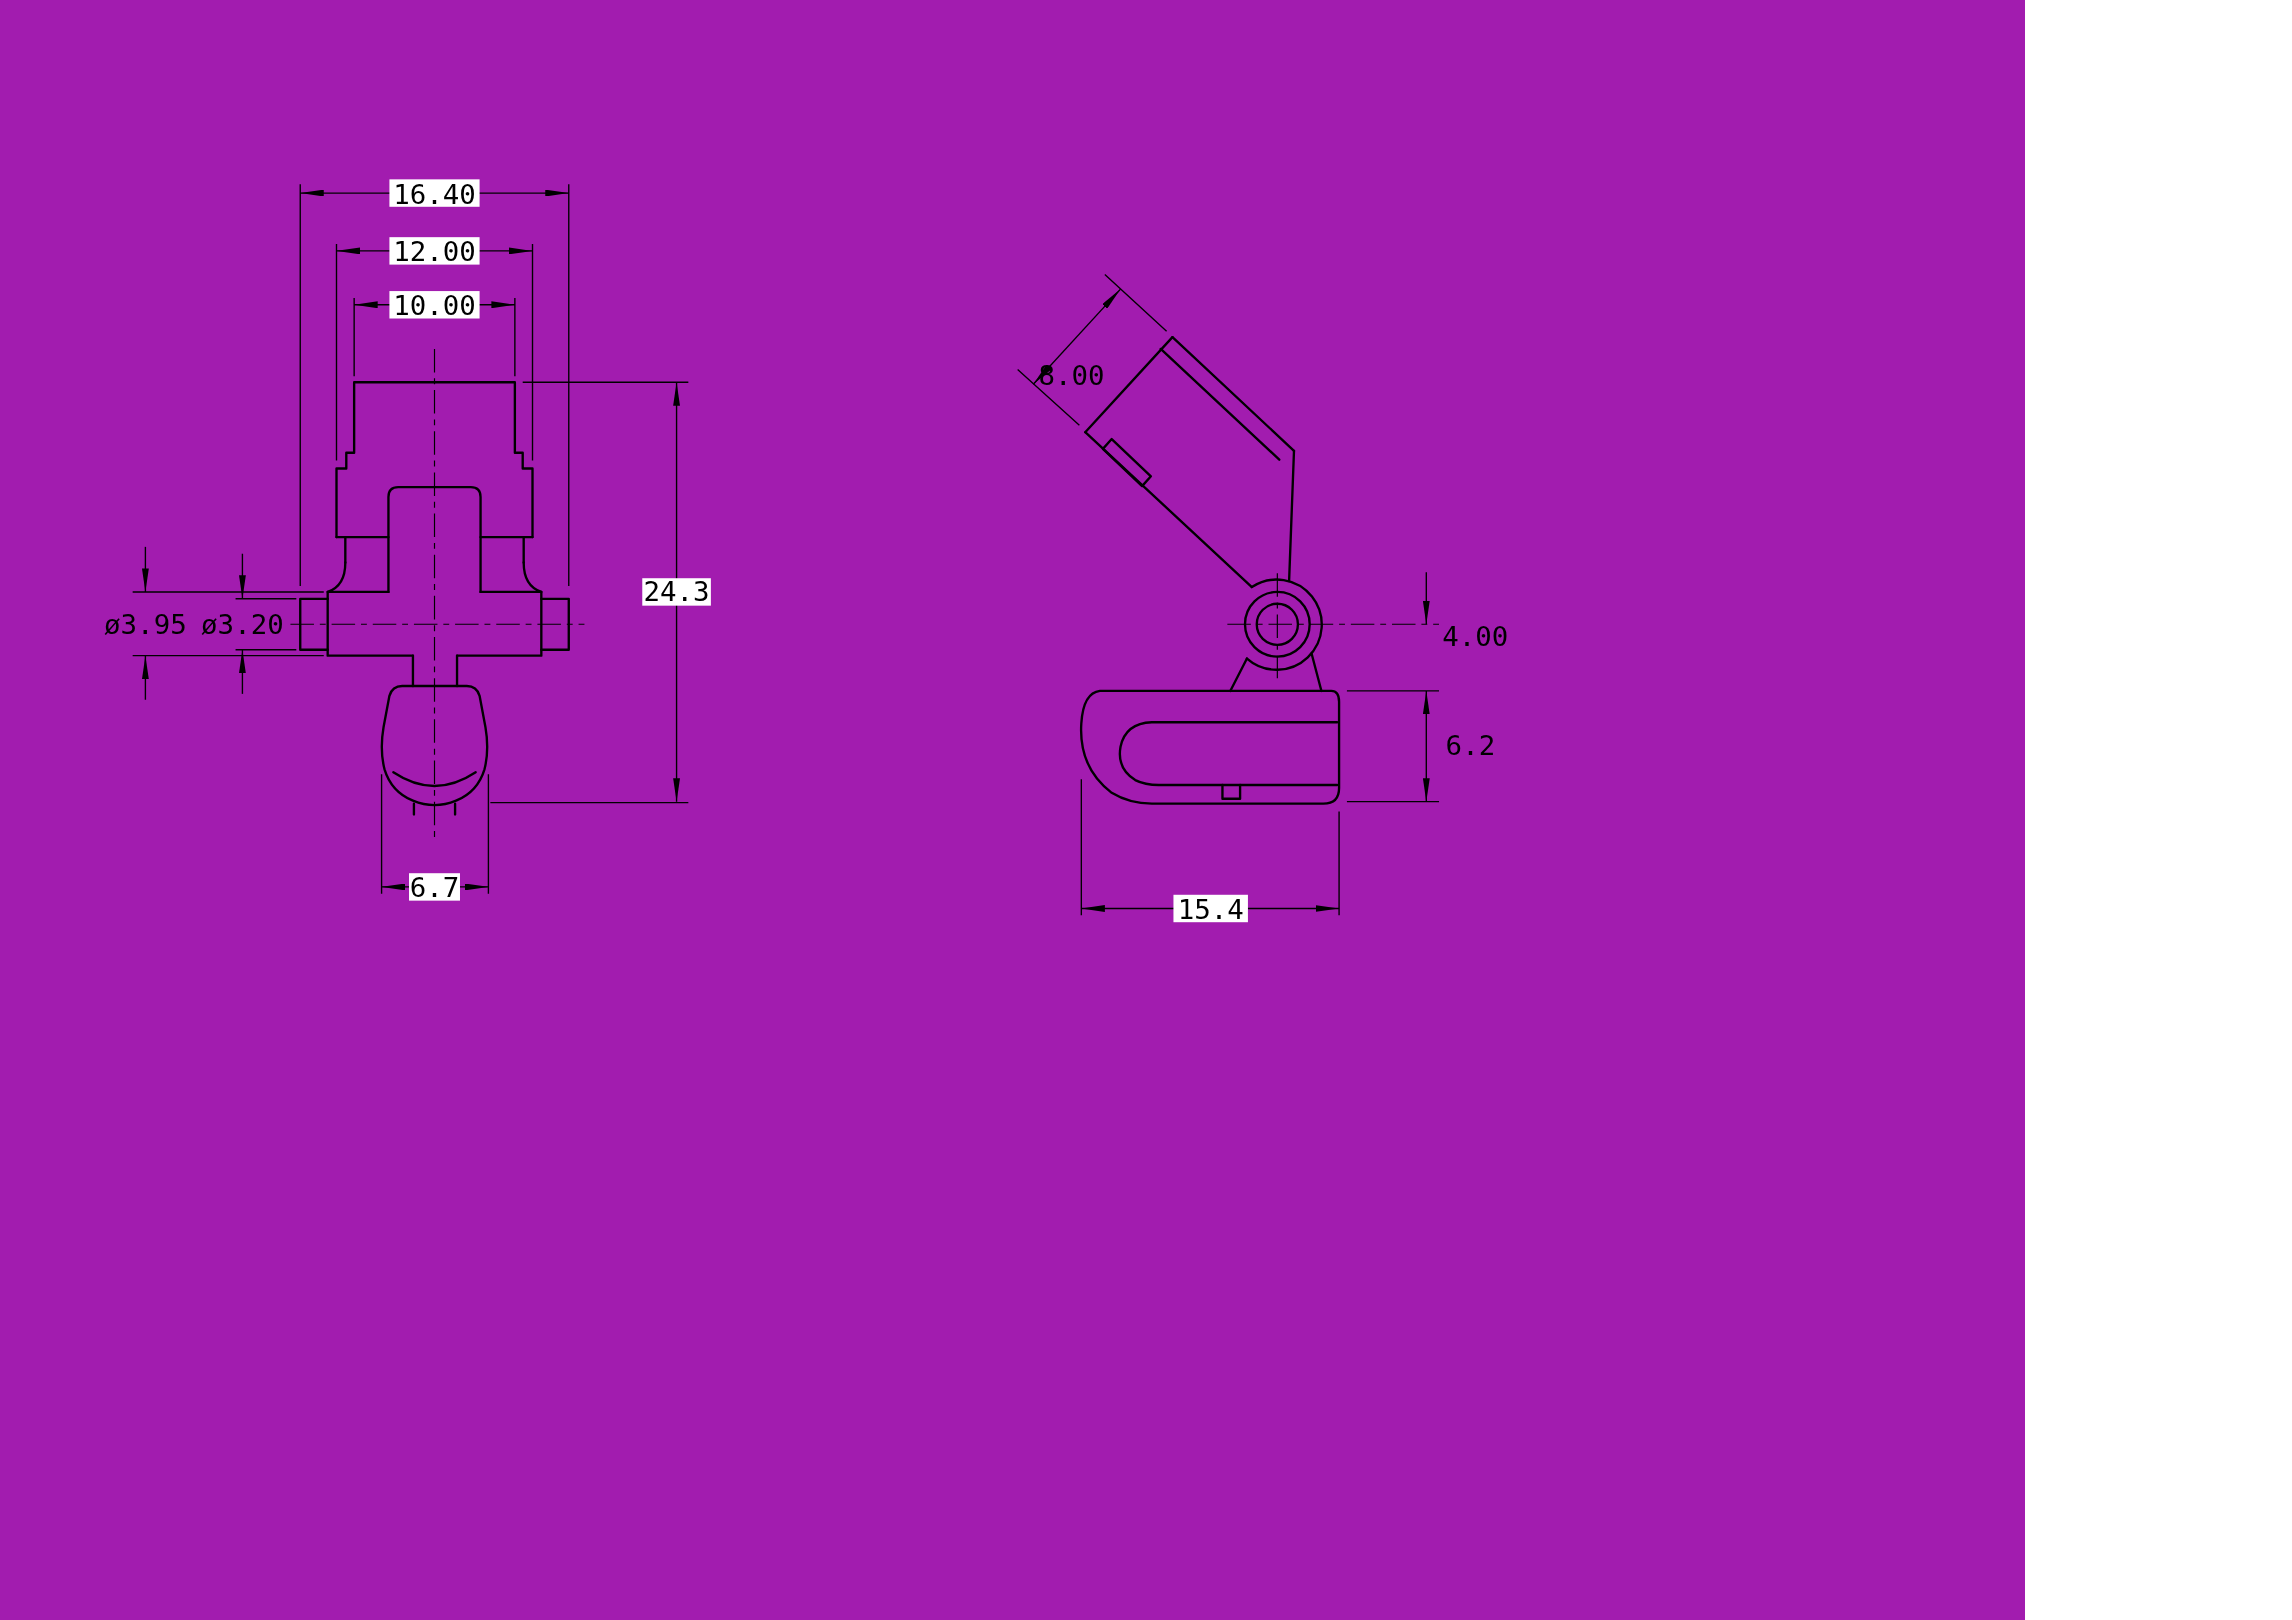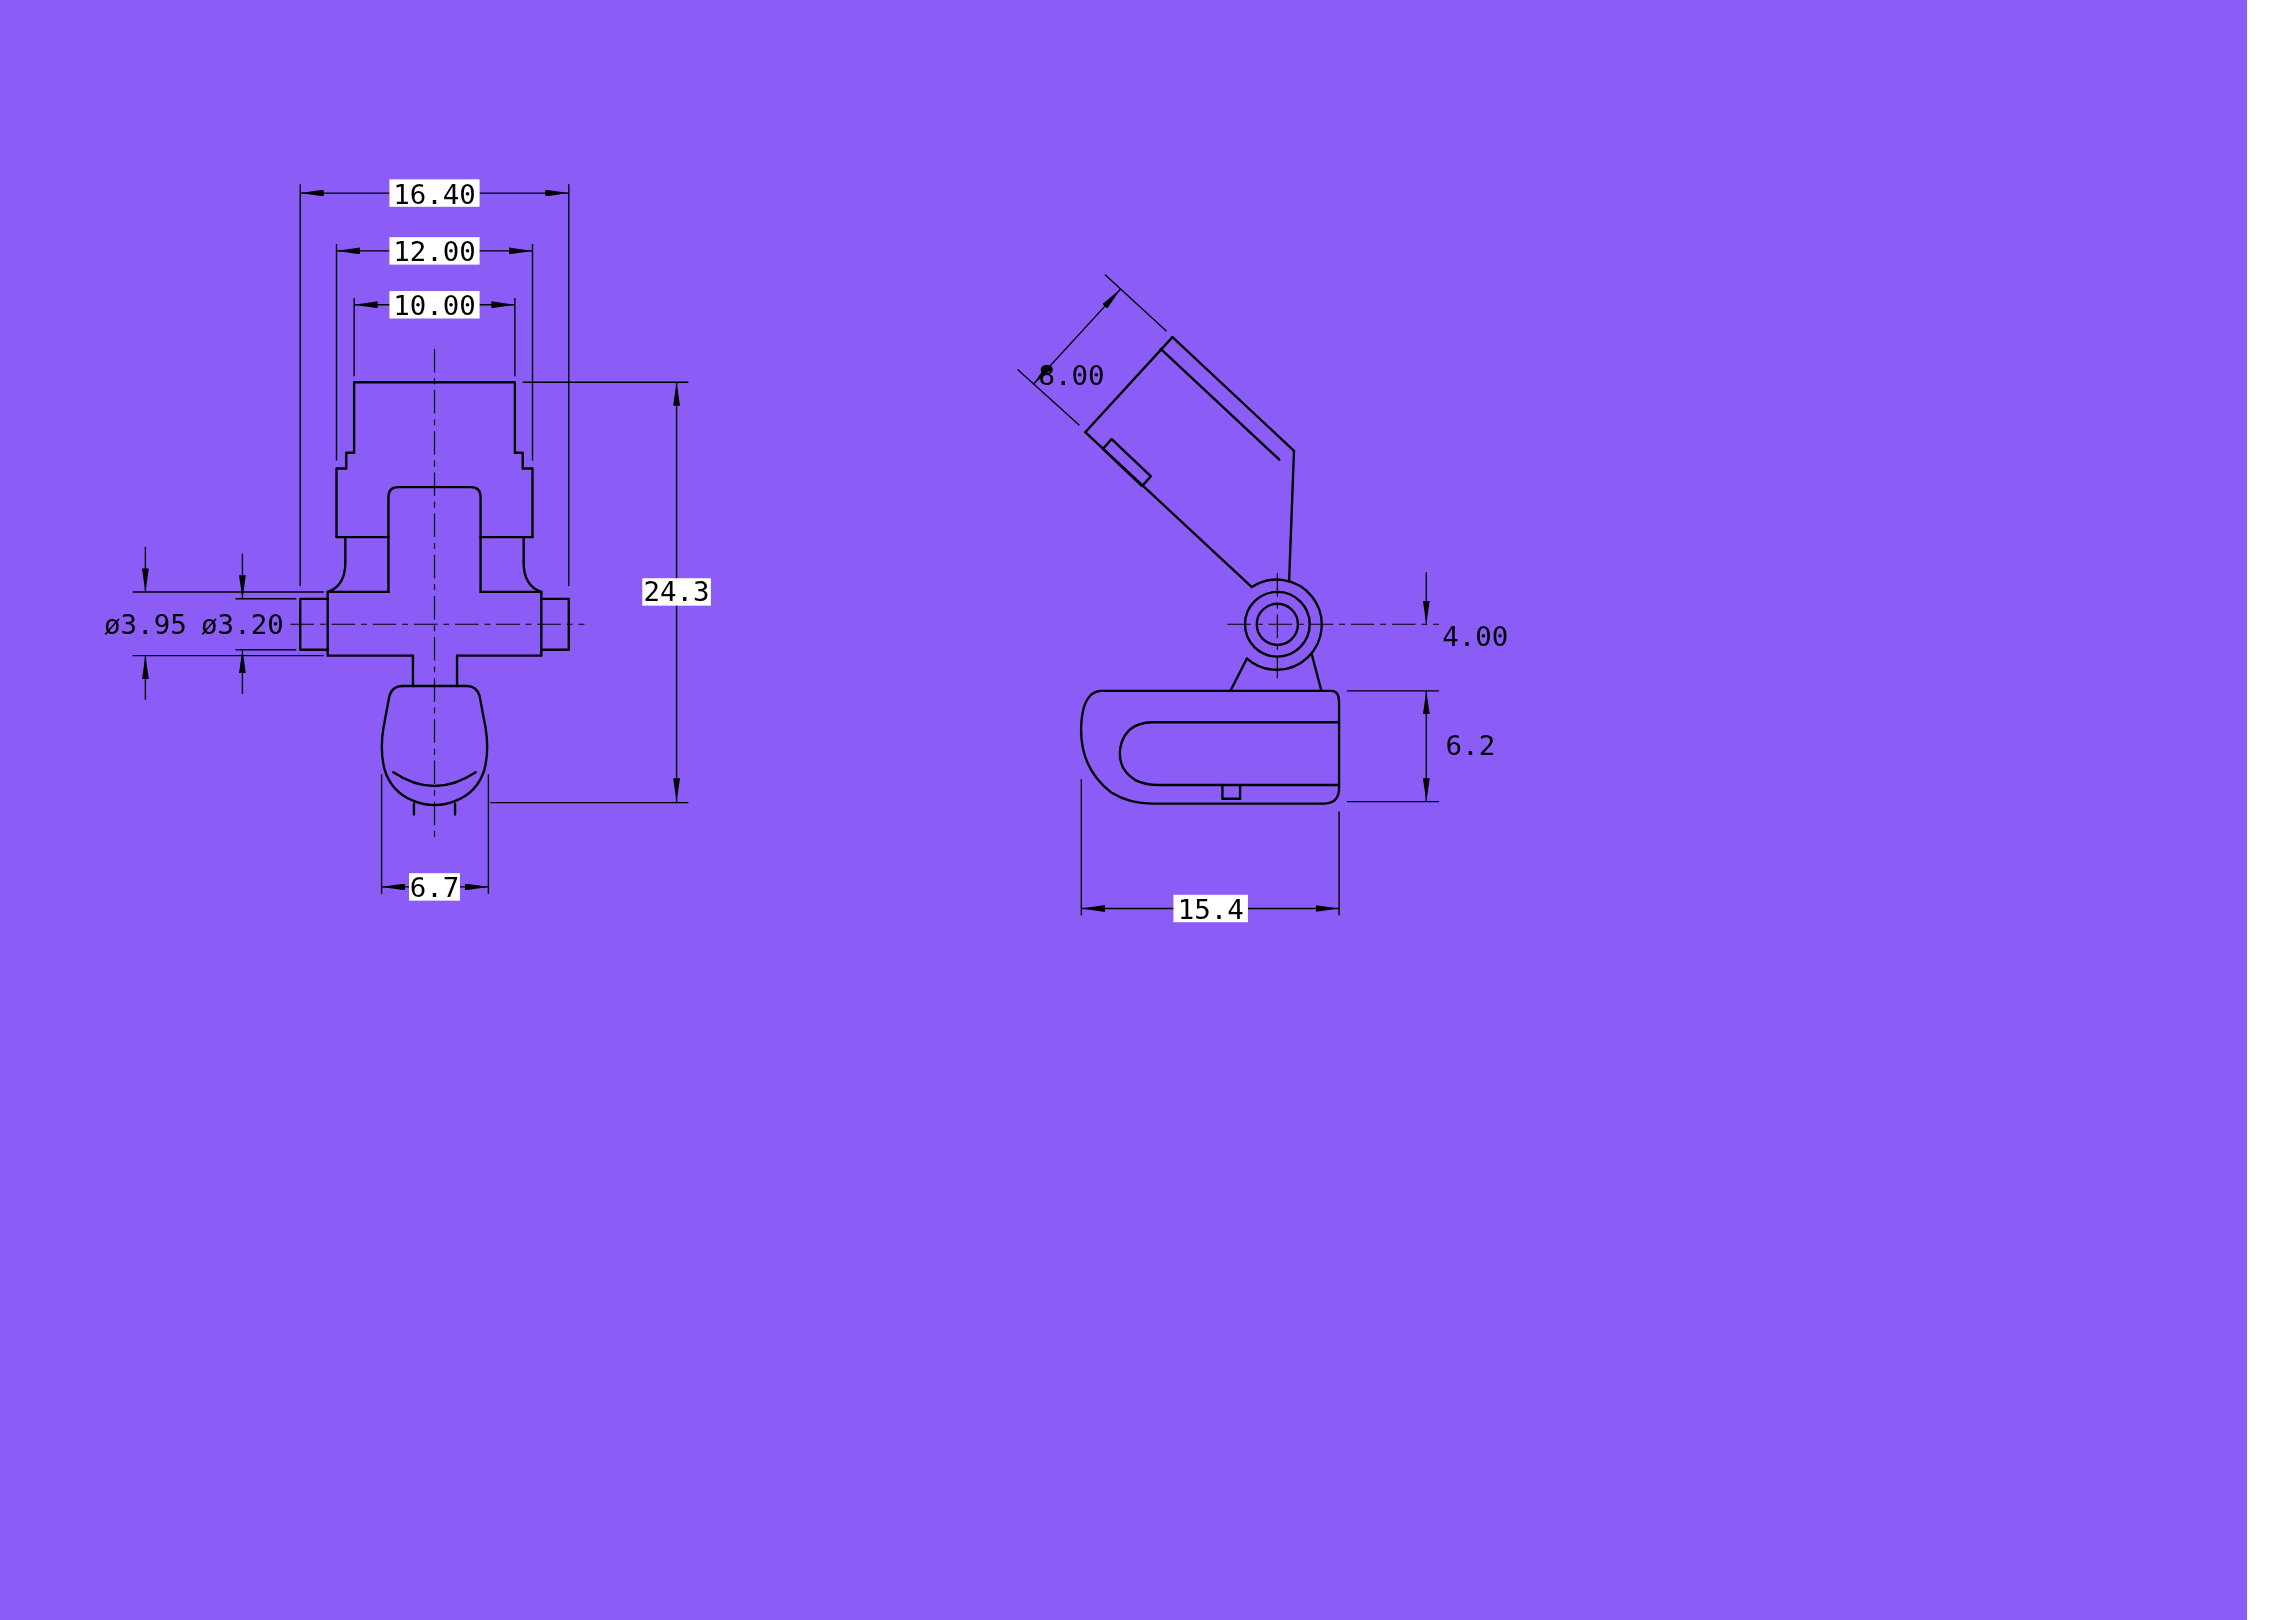--- a/index.html
+++ b/index.html
@@ -1,16 +1,16 @@
 <!DOCTYPE html>
 <html><head>
 <meta charset="utf-8">
 <style>
   html,body{margin:0;padding:0;background:#ffffff;}
-  .stage{position:relative;width:2247px;height:1620px;background:#8b5cf6;overflow:hidden;}
+  .stage{position:relative;width:2025px;height:1620px;background:#a21caf;overflow:hidden;}
   svg{position:absolute;left:0;top:0;}
   .part path,.part circle{fill:none;stroke:#000000;stroke-width:2.4;stroke-linejoin:round;stroke-linecap:round;}
   .dim path,.dim line{fill:none;stroke:#000000;stroke-width:1.4;}
   .cl path{fill:none;stroke:#000000;stroke-width:1.2;stroke-dasharray:24 6 6 6;}
   .mask{fill:#ffffff;stroke:none;}
   text{font-family:"DejaVu Sans Mono","Liberation Mono",monospace;font-size:28px;fill:#000000;text-anchor:middle;dominant-baseline:central;}
 </style>
 </head>
 <body>
 

